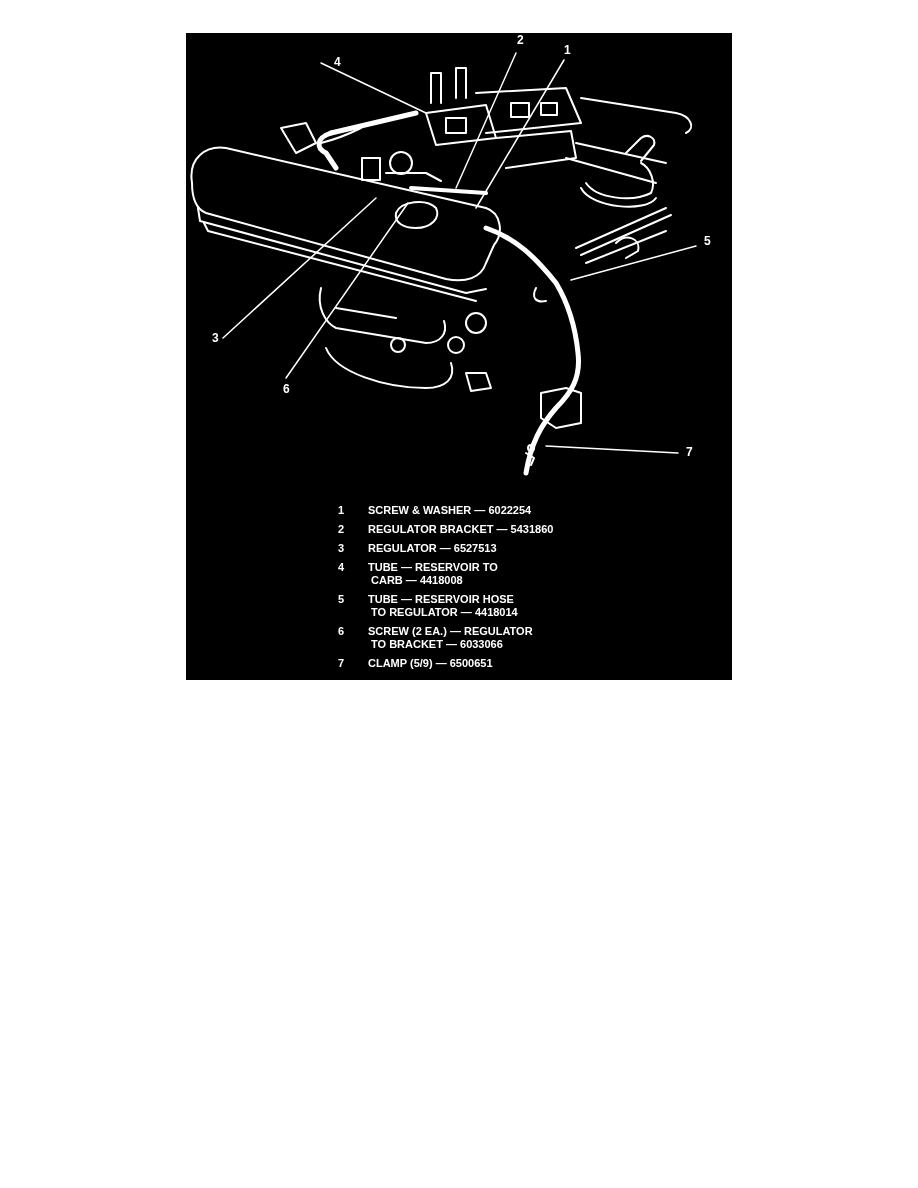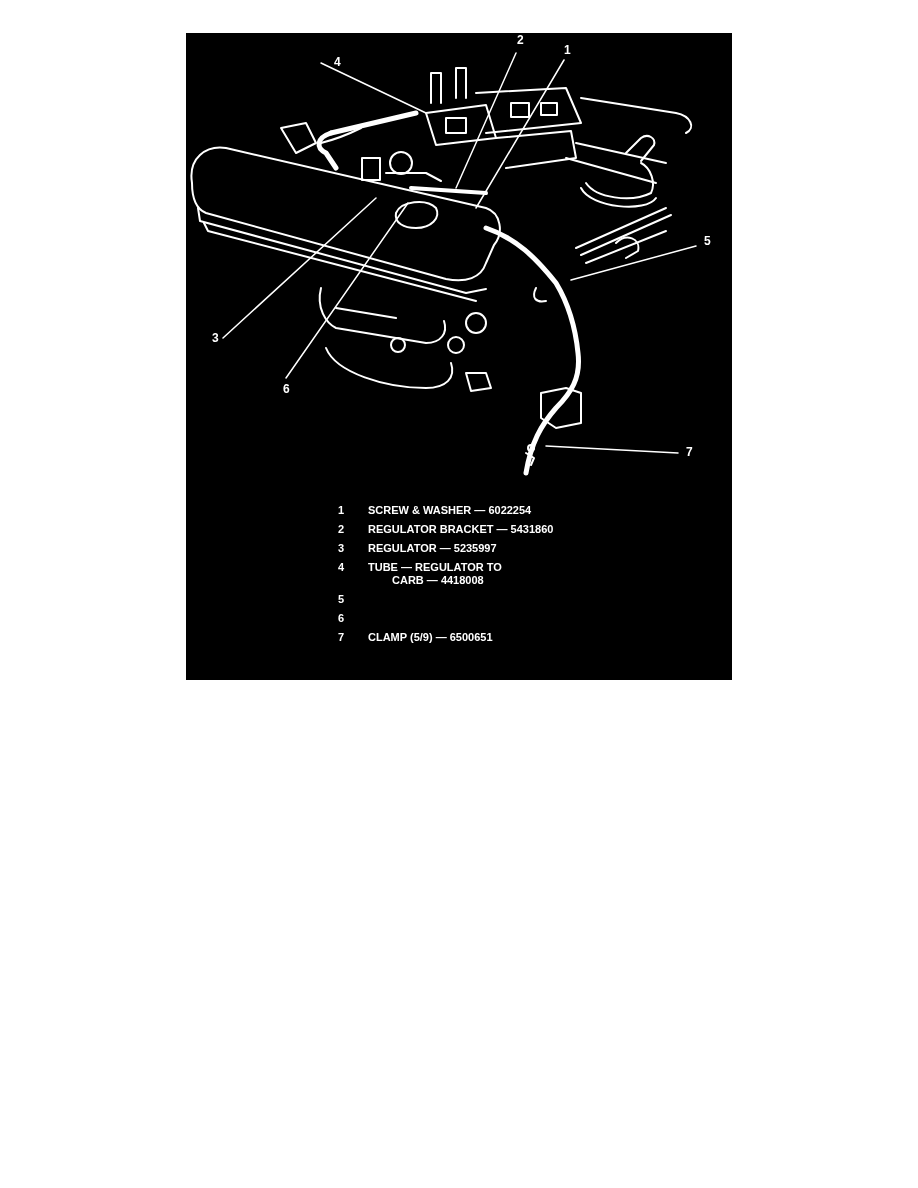--- a/index.html
+++ b/index.html
@@ -7,21 +7,21 @@
            font-family: "Liberation Sans", sans-serif; }
     .panel { position: absolute; left: 186px; top: 33px; width: 546px; height: 647px;
              background: #000000; overflow: hidden; }
     .art { position: absolute; left: 0; top: 0; width: 546px; height: 460px; }
     .callout { position: absolute; color: #ffffff; font-weight: bold; font-size: 12px; line-height: 12px; }
     .legend { position: absolute; left: 152px; top: 471px; width: 300px; color: #ffffff;
               font-weight: bold; font-size: 11px; line-height: 13px; }
     .legend-row { display: flex; margin-bottom: 6px; }
     .legend-num { width: 30px; flex: none; }
     .legend-text { flex: 1; }
-    .legend-line2 { padding-left: 3px; margin-left: 21px; }
+    .legend-line2 { padding-left: 3px; }
   </style>
 </head>
 <body>
 
 <div class="panel">
   <svg class="art" viewBox="0 0 546 460" fill="none" stroke="#ffffff" stroke-width="2" stroke-linecap="round" stroke-linejoin="round">
 
     <path d="M6 150 C2 125 20 112 40 115 L300 175 C315 180 318 200 308 212 L300 230 C295 245 280 250 260 246 L20 180 C10 176 6 165 6 150 Z"></path>
     <path d="M12 175 L14 188 L280 260 L300 256"></path>
     <path d="M18 190 L22 198 L290 268"></path>
@@ -96,33 +96,41 @@
     <div class="legend-row">
       <span class="legend-num">1</span>
       <span class="legend-text"><span>SCREW &amp; WASHER — 6022254</span></span>
     </div>
     <div class="legend-row">
       <span class="legend-num">2</span>
       <span class="legend-text"><span>REGULATOR BRACKET — 5431860</span></span>
     </div>
     <div class="legend-row">
       <span class="legend-num">3</span>
-      <span class="legend-text"><span>REGULATOR — 5235997</span></span>
+      <span class="legend-text"><span>REGULATOR — 6527513</span></span>
     </div>
     <div class="legend-row">
       <span class="legend-num">4</span>
       <span class="legend-text">
-        <div>TUBE — REGULATOR TO</div>
+        <div>TUBE — RESERVOIR TO</div>
         <div class="legend-line2">CARB — 4418008</div>
       </span>
     </div>
     <div class="legend-row">
       <span class="legend-num">5</span>
+      <span class="legend-text">
+        <div>TUBE — RESERVOIR HOSE</div>
+        <div class="legend-line2">TO REGULATOR — 4418014</div>
+      </span>
     </div>
     <div class="legend-row">
       <span class="legend-num">6</span>
+      <span class="legend-text">
+        <div>SCREW (2 EA.) — REGULATOR</div>
+        <div class="legend-line2">TO BRACKET — 6033066</div>
+      </span>
     </div>
     <div class="legend-row">
       <span class="legend-num">7</span>
       <span class="legend-text"><span>CLAMP (5/9) — 6500651</span></span>
     </div>
   </div>
 </div>
 
 </body></html>

